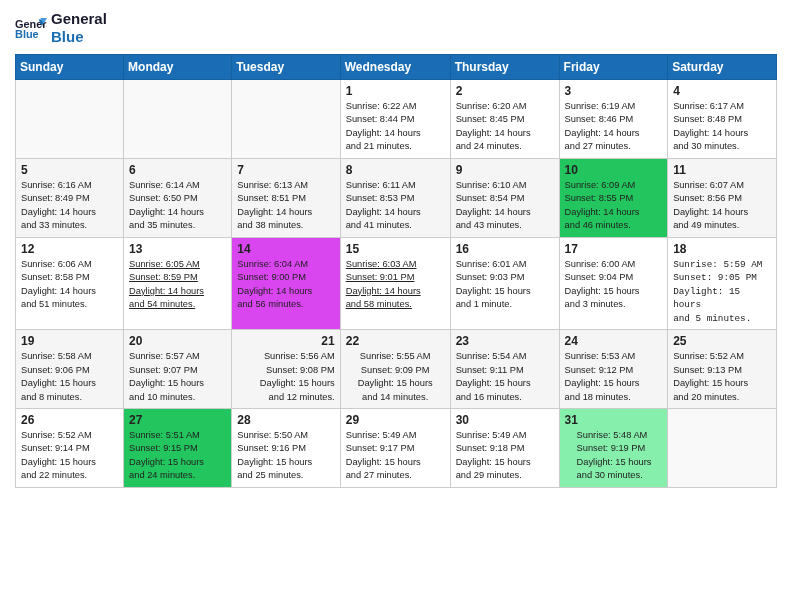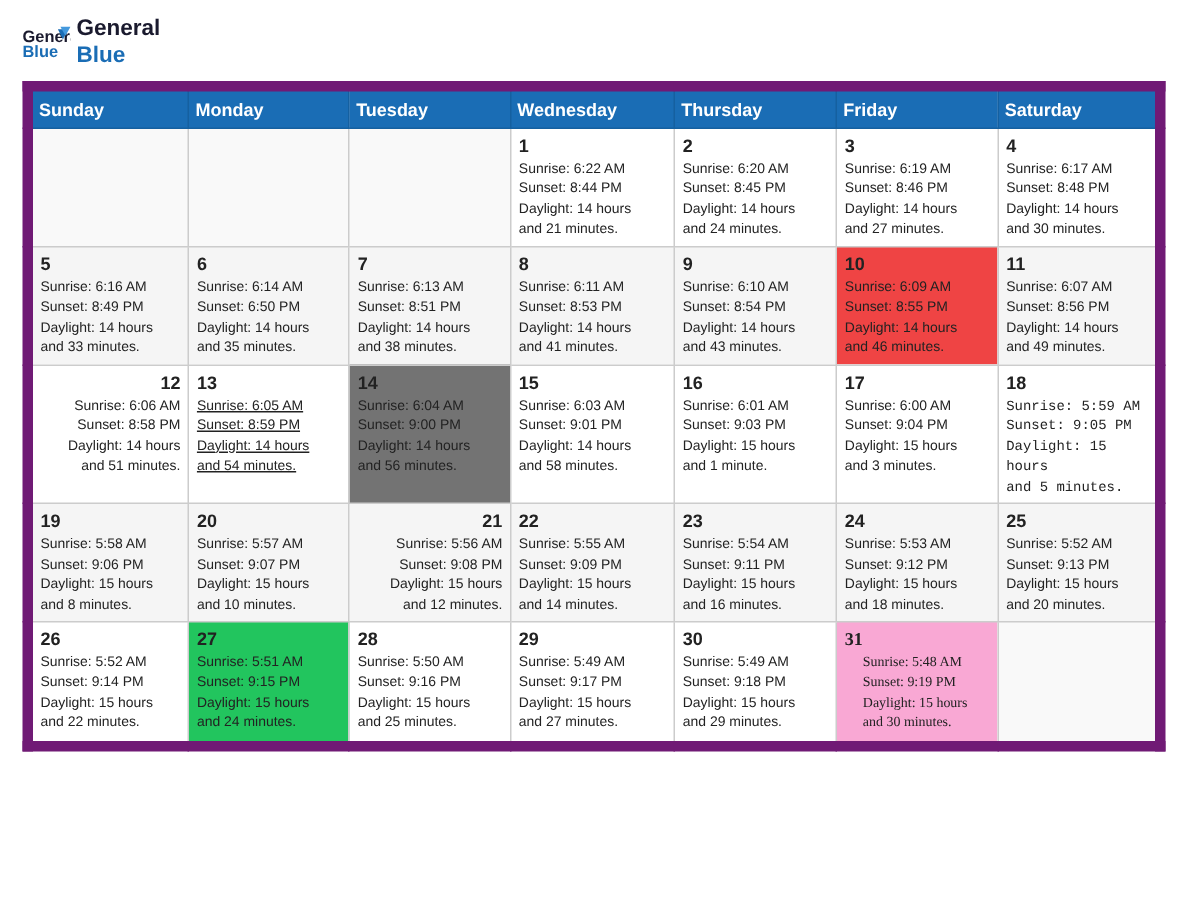--- a/index.html
+++ b/index.html
@@ -37,21 +37,21 @@
       font-weight: bold;
       color: #222;
     }
     .location-title {
       font-size: 14px;
       color: #444;
     }
     .calendar {
       width: 100%;
       border-collapse: collapse;
-      border: 7px solid #701a75;
+      border: 1px solid #701a75;
     }
     .calendar th {
       background-color: #1a6db5;
       color: #fff;
       font-size: 12px;
       font-weight: bold;
       padding: 5px 4px;
       text-align: left;
       border: 1px solid #1560a0;
     }
@@ -184,60 +184,60 @@
 Daylight: 14 hours
 and 41 minutes.</div>
           </td>
           <td style="background: rgb(245, 245, 245);">
             <span class="day-num">9</span>
             <div class="day-info" style="white-space: pre-line;">Sunrise: 6:10 AM
 Sunset: 8:54 PM
 Daylight: 14 hours
 and 43 minutes.</div>
           </td>
-          <td style="background: #ef4444; margin-left: 16px;">
+          <td style="background: #22c55e; margin-left: 16px;">
             <span class="day-num">10</span>
             <div class="day-info" style="white-space: pre-line;">Sunrise: 6:09 AM
 Sunset: 8:55 PM
 Daylight: 14 hours
 and 46 minutes.</div>
           </td>
           <td style="background: rgb(245, 245, 245); margin-top: 10px;">
             <span class="day-num">11</span>
             <div class="day-info" style="white-space: pre-line;">Sunrise: 6:07 AM
 Sunset: 8:56 PM
 Daylight: 14 hours
 and 49 minutes.</div>
           </td>
         </tr>
         <tr>
-          <td style="background: rgb(255, 255, 255); text-align: right;">
+          <td style="background: rgb(255, 255, 255);">
             <span class="day-num">12</span>
             <div class="day-info" style="white-space: pre-line;">Sunrise: 6:06 AM
 Sunset: 8:58 PM
 Daylight: 14 hours
 and 51 minutes.</div>
           </td>
           <td style="background: rgb(255, 255, 255);">
             <span class="day-num">13</span>
             <div class="day-info" style="white-space: pre-line; text-decoration: underline;">Sunrise: 6:05 AM
 Sunset: 8:59 PM
 Daylight: 14 hours
 and 54 minutes.</div>
           </td>
-          <td style="background: #737373;">
+          <td style="background: #d946ef;">
             <span class="day-num">14</span>
             <div class="day-info" style="white-space: pre-line;">Sunrise: 6:04 AM
 Sunset: 9:00 PM
 Daylight: 14 hours
 and 56 minutes.</div>
           </td>
           <td style="background: rgb(255, 255, 255);">
             <span class="day-num">15</span>
-            <div class="day-info" style="white-space: pre-line;">Sunrise: 6:03 AM
+            <div class="day-info" style="white-space: pre-line; text-decoration: underline;">Sunrise: 6:03 AM
 Sunset: 9:01 PM
 Daylight: 14 hours
 and 58 minutes.</div>
           </td>
           <td style="background: rgb(255, 255, 255);">
             <span class="day-num">16</span>
             <div class="day-info" style="white-space: pre-line;">Sunrise: 6:01 AM
 Sunset: 9:03 PM
 Daylight: 15 hours
 and 1 minute.</div>
@@ -274,21 +274,21 @@
           </td>
           <td style="background: rgb(245, 245, 245); text-align: right;">
             <span class="day-num">21</span>
             <div class="day-info" style="white-space: pre-line;">Sunrise: 5:56 AM
 Sunset: 9:08 PM
 Daylight: 15 hours
 and 12 minutes.</div>
           </td>
           <td style="background: rgb(245, 245, 245);">
             <span class="day-num">22</span>
-            <div class="day-info" style="white-space: pre-line;">Sunrise: 5:55 AM
+            <div class="day-info" style="white-space: pre-line; text-align: center;">Sunrise: 5:55 AM
 Sunset: 9:09 PM
 Daylight: 15 hours
 and 14 minutes.</div>
           </td>
           <td style="background: rgb(245, 245, 245);">
             <span class="day-num">23</span>
             <div class="day-info" style="white-space: pre-line;">Sunrise: 5:54 AM
 Sunset: 9:11 PM
 Daylight: 15 hours
 and 16 minutes.</div>
@@ -337,21 +337,21 @@
 Daylight: 15 hours
 and 27 minutes.</div>
           </td>
           <td style="background: rgb(255, 255, 255);">
             <span class="day-num">30</span>
             <div class="day-info" style="white-space: pre-line;">Sunrise: 5:49 AM
 Sunset: 9:18 PM
 Daylight: 15 hours
 and 29 minutes.</div>
           </td>
-          <td style="background: #f9a8d4; font-family: Liberation Serif, serif;">
+          <td style="background: #86efac;">
             <span class="day-num">31</span>
             <div class="day-info" style="white-space: pre-line; margin-left: 12px;">Sunrise: 5:48 AM
 Sunset: 9:19 PM
 Daylight: 15 hours
 and 30 minutes.</div>
           </td>
           <td class="empty-cell"></td>
         </tr>
       </tbody>
   </table>

